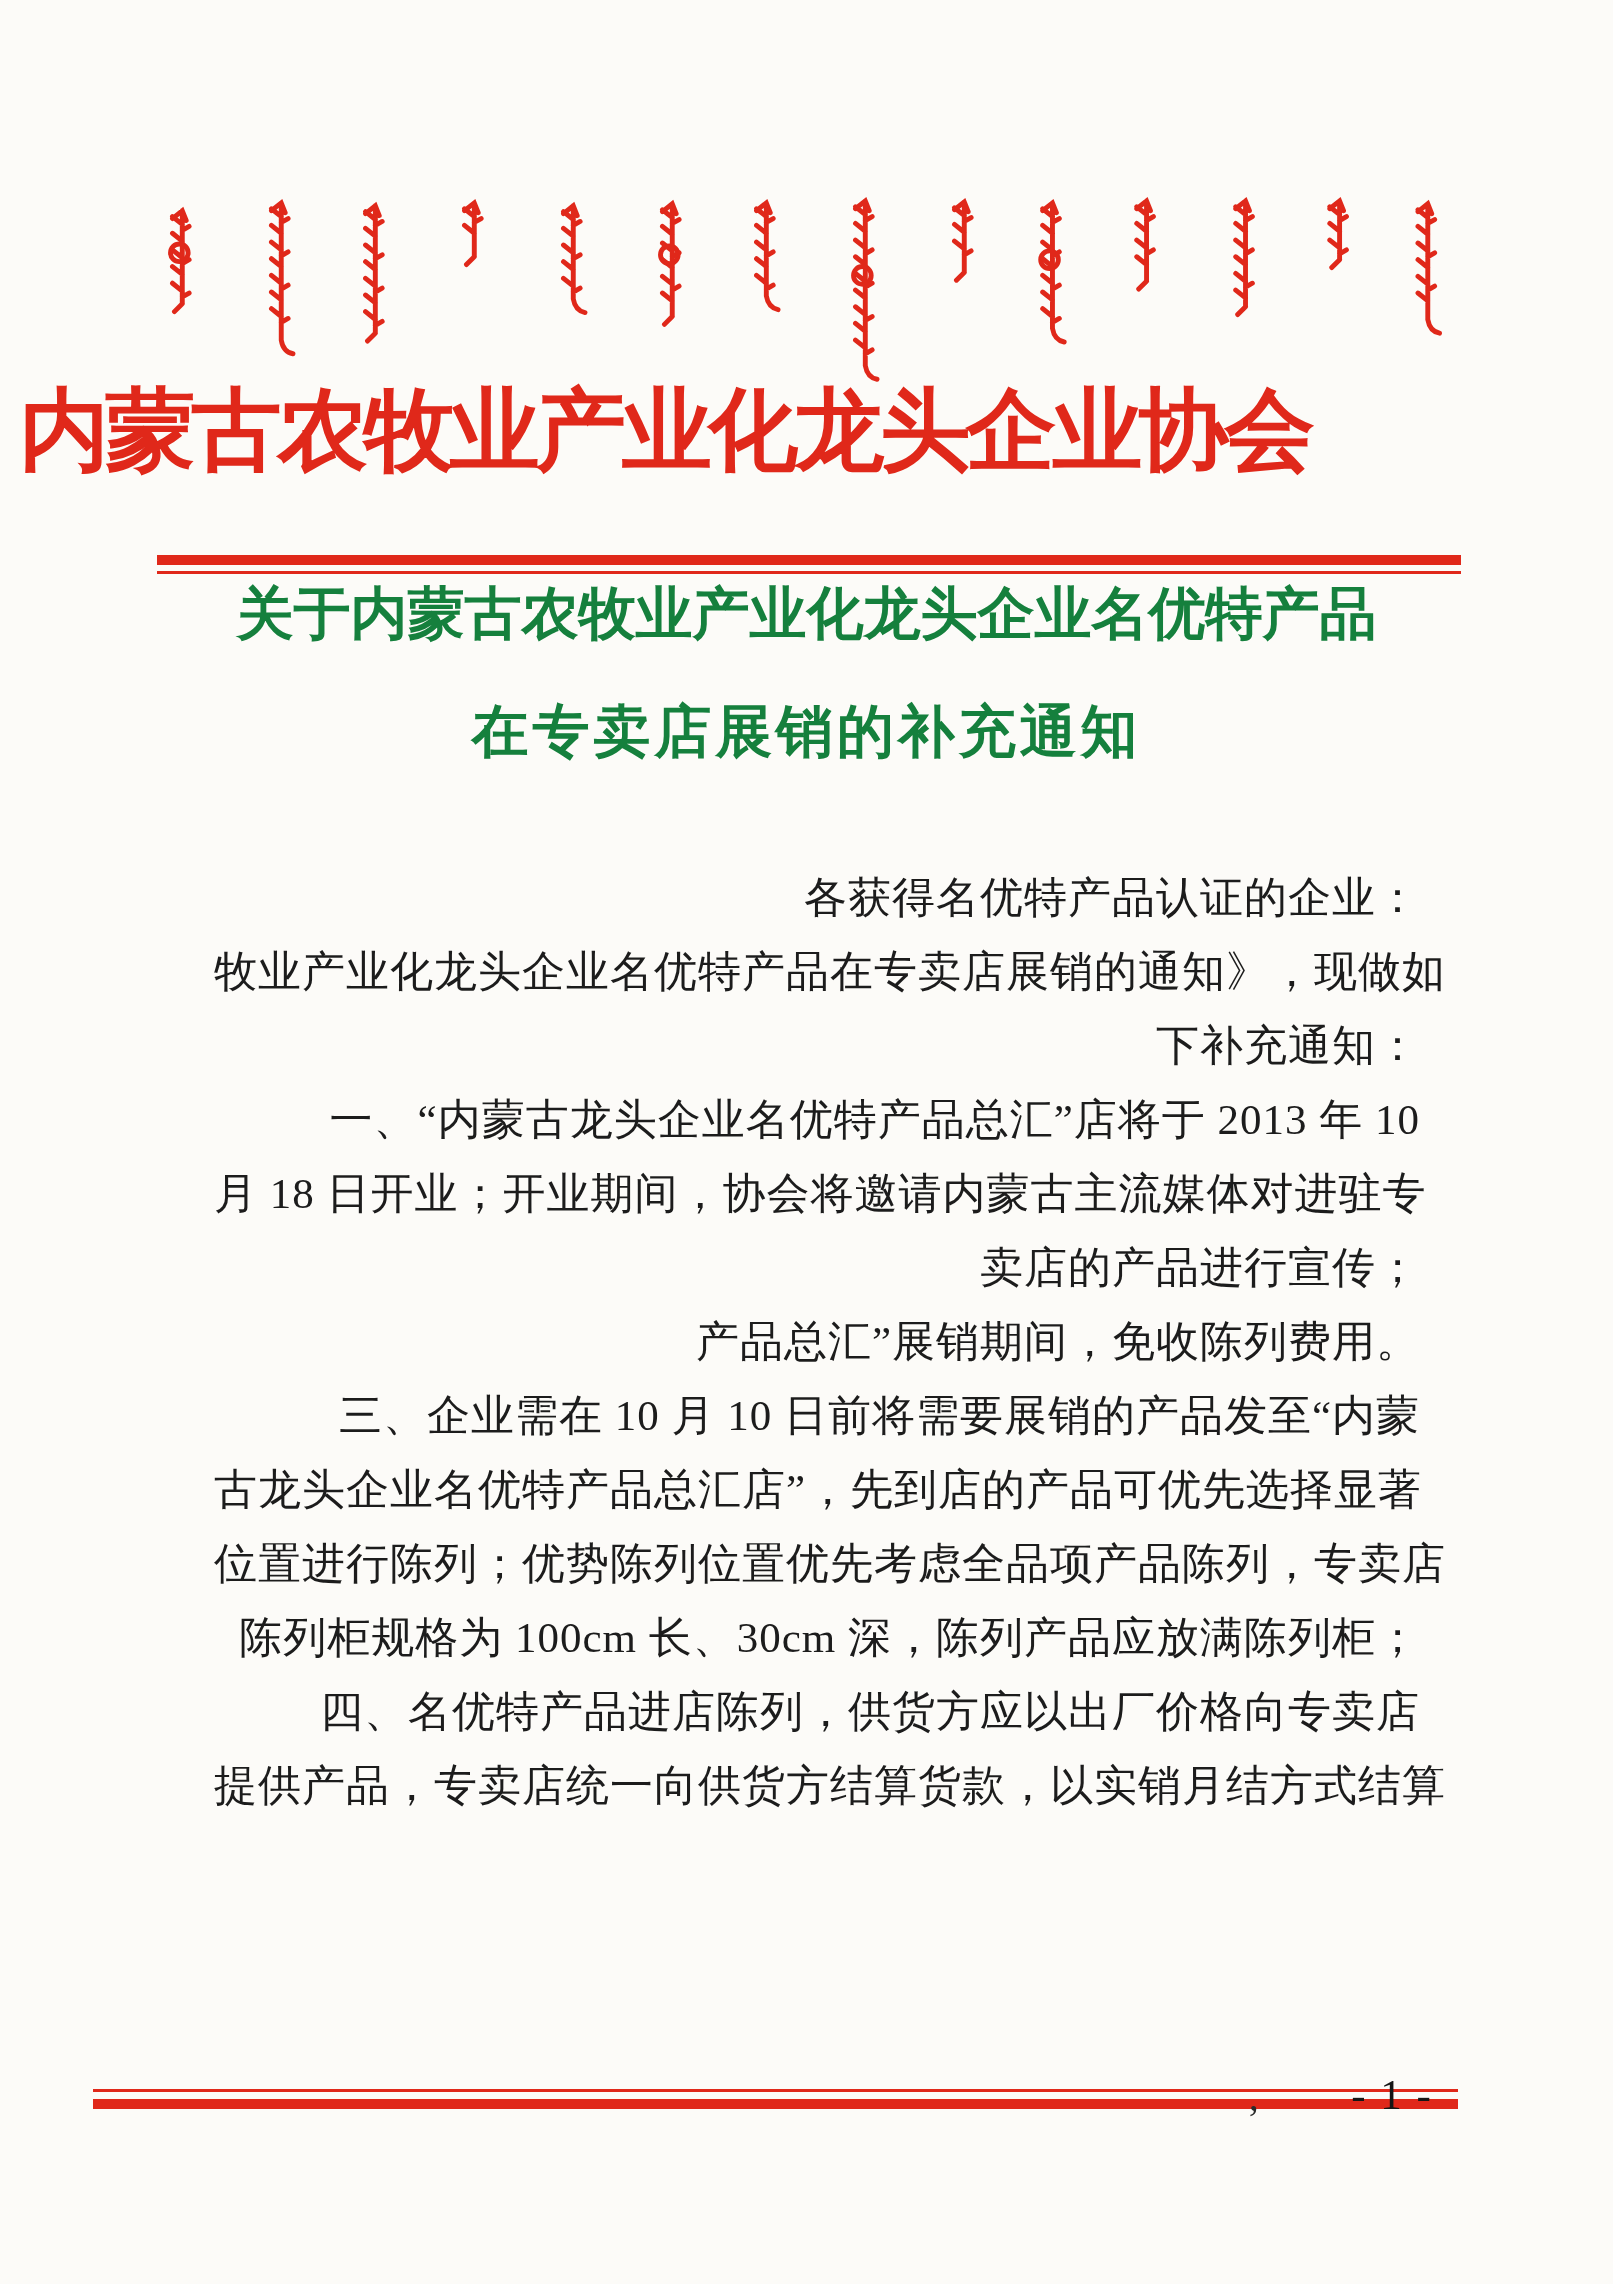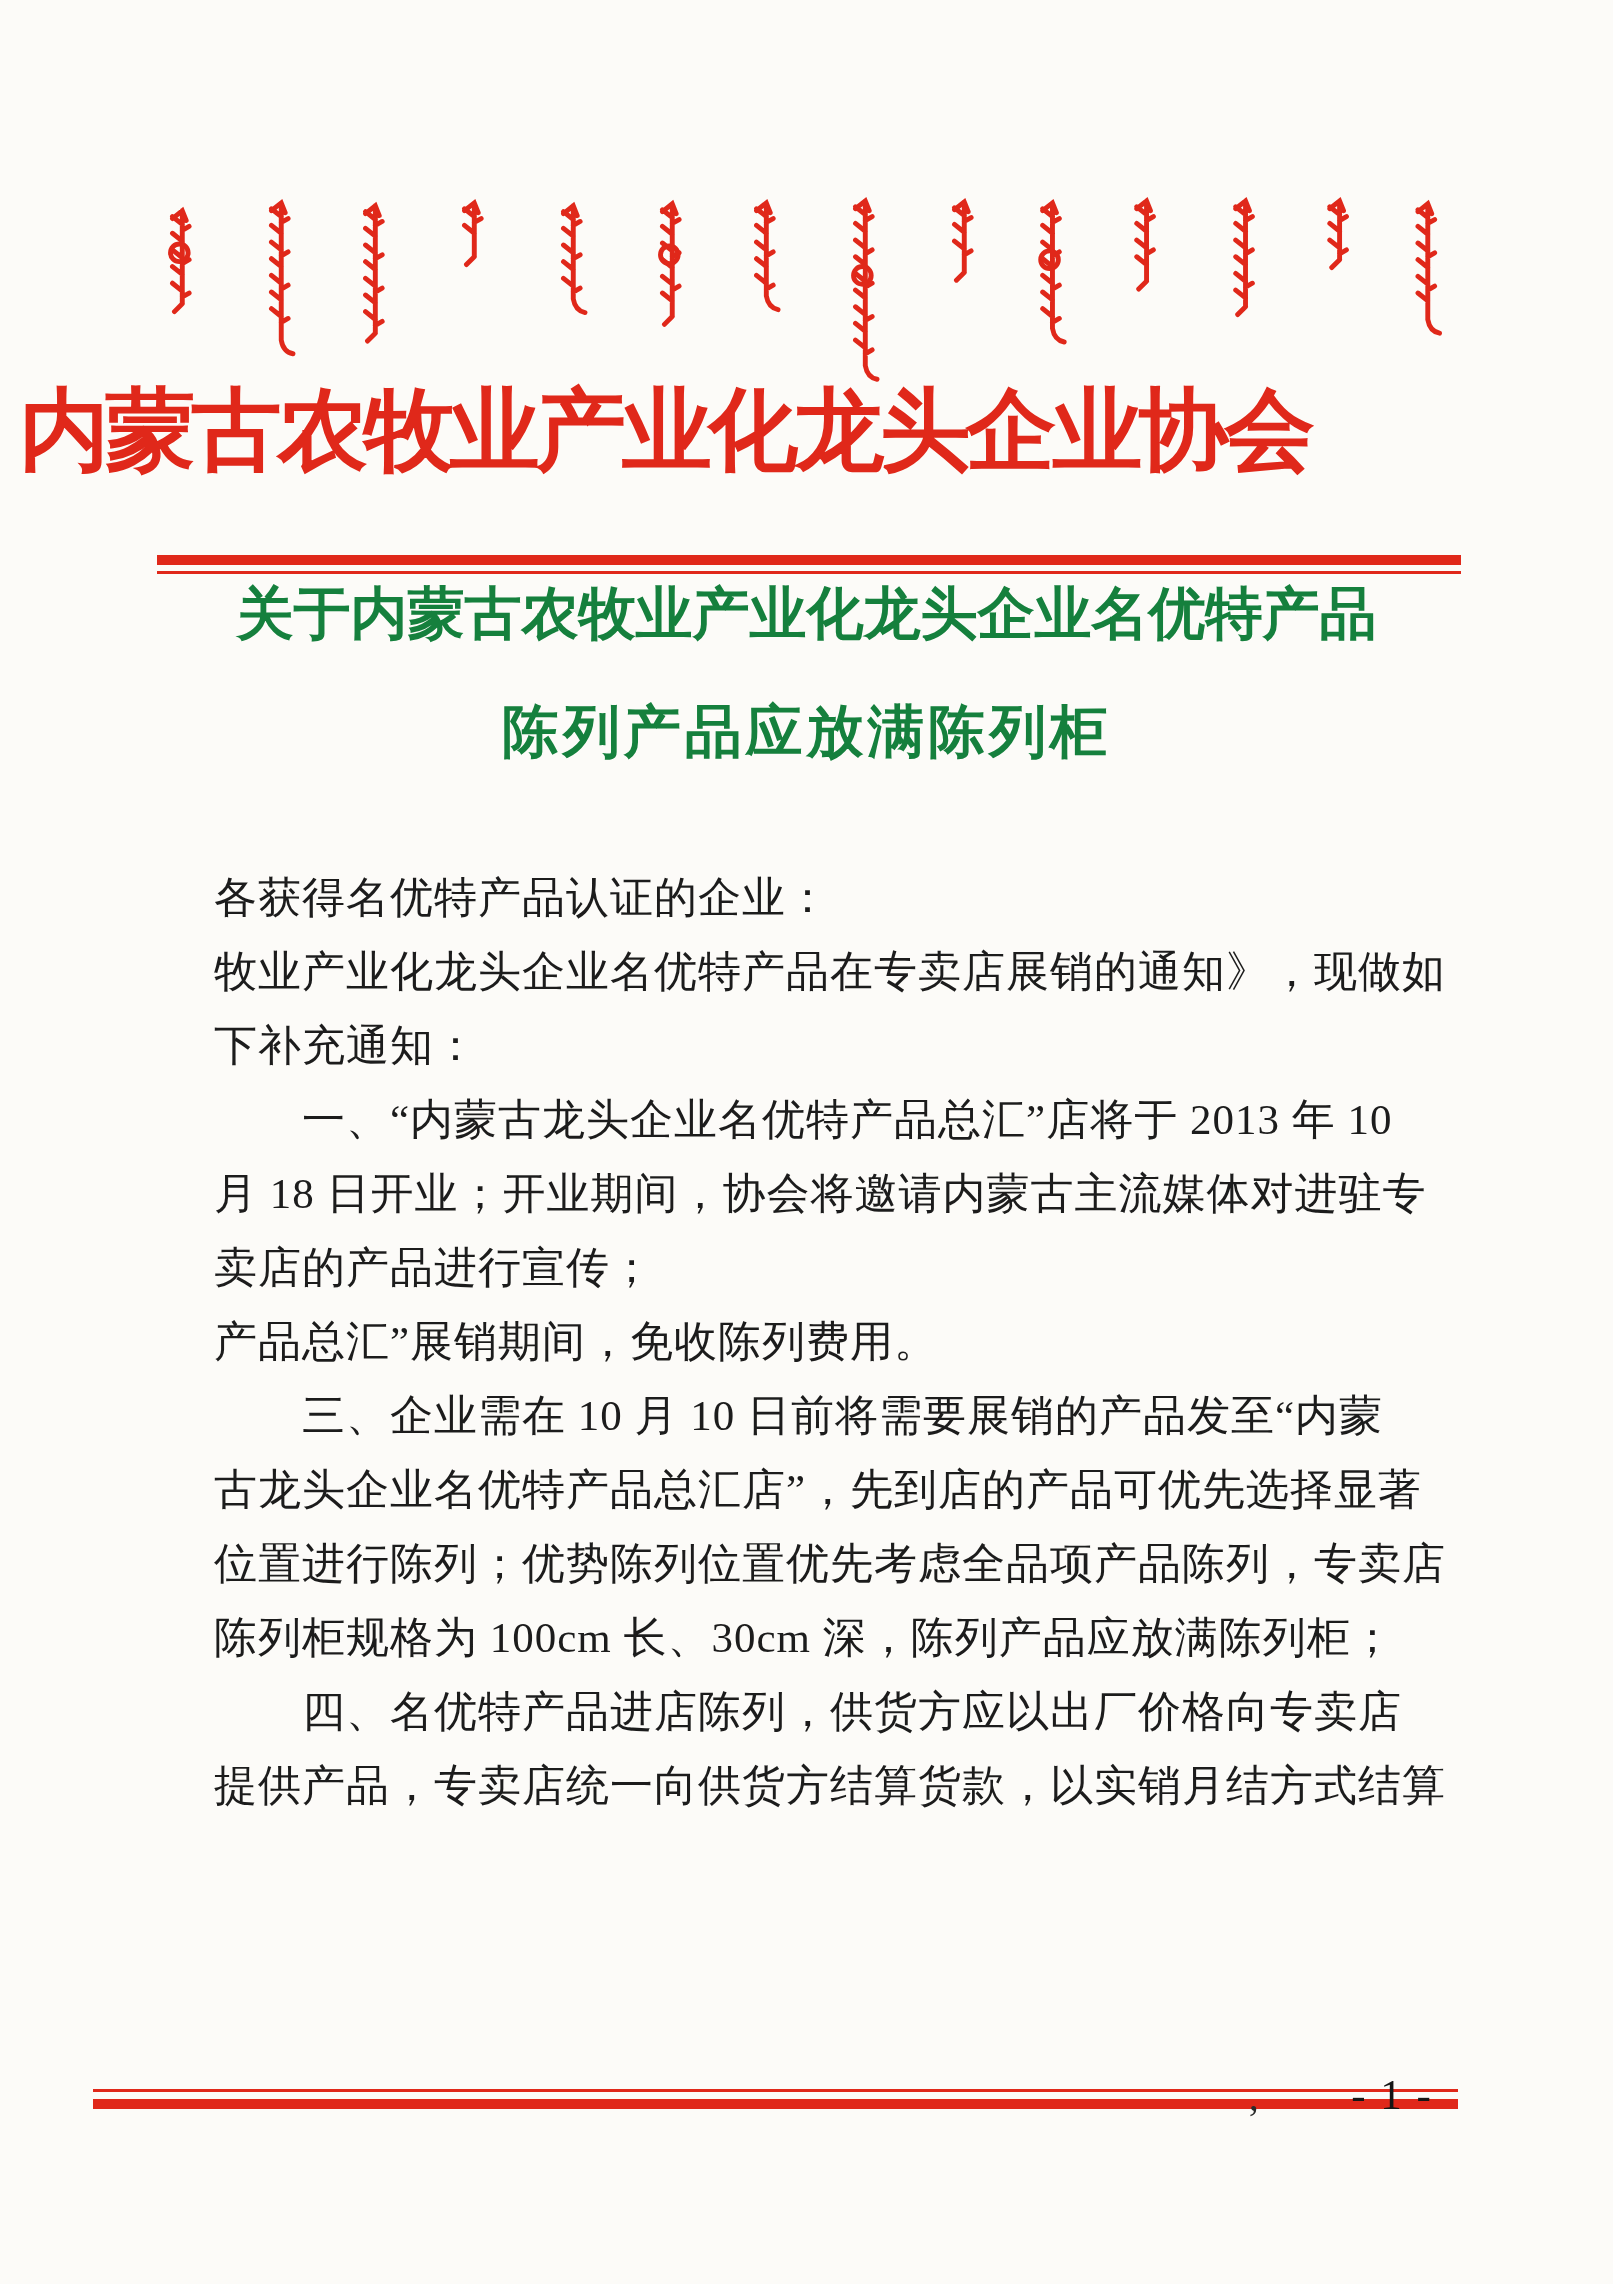--- a/index.html
+++ b/index.html
@@ -81,20 +81,21 @@
     left: 214px;
     width: 1206px;
     font-size: 43px;
     color: #1c1c1c;
     letter-spacing: 1px;
   }
   .body-line {
     height: 74px;
     line-height: 74px;
     white-space: nowrap;
+    text-align: right;
   }
   .body-line.indent { padding-left: 88px; }
 
   
   .footer-rule-thin {
     position: absolute;
     top: 2089px;
     left: 93px;
     width: 1365px;
     height: 2.9px;
@@ -142,21 +143,21 @@
         <path d="M 176 223 L 186 215 L 190 225 M 186 215 L 186 310 M 186 229 L 176 221 M 186 235 L 193 231 M 186 246 L 176 238 M 186 263 L 176 255 M 186 269 L 193 265 M 186 280 L 176 272 M 186 297 L 176 289 M 186 303 L 193 299 M 186 310 L 178 318 M 277 215 L 287 207 L 291 217 M 287 207 L 287 347 M 287 221 L 277 213 M 287 227 L 294 223 M 287 238 L 277 230 M 287 255 L 277 247 M 287 261 L 294 257 M 287 272 L 277 264 M 287 289 L 277 281 M 287 295 L 294 291 M 287 306 L 277 298 M 287 323 L 277 315 M 287 329 L 294 325 M 287 347 Q 289 359 299 361 M 373 218 L 383 210 L 387 220 M 383 210 L 383 340 M 383 224 L 373 216 M 383 230 L 390 226 M 383 241 L 373 233 M 383 258 L 373 250 M 383 264 L 390 260 M 383 275 L 373 267 M 383 292 L 373 284 M 383 298 L 390 294 M 383 309 L 373 301 M 383 326 L 373 318 M 383 332 L 390 328 M 383 340 L 375 348 M 474 215 L 484 207 L 488 217 M 484 207 L 484 262 M 484 221 L 474 213 M 484 227 L 491 223 M 484 238 L 474 230 M 484 262 L 476 270 M 575 218 L 585 210 L 589 220 M 585 210 L 585 305 M 585 224 L 575 216 M 585 230 L 592 226 M 585 241 L 575 233 M 585 258 L 575 250 M 585 264 L 592 260 M 585 275 L 575 267 M 585 292 L 575 284 M 585 298 L 592 294 M 585 305 Q 587 317 597 319 M 676 216 L 686 208 L 690 218 M 686 208 L 686 323 M 686 222 L 676 214 M 686 228 L 693 224 M 686 239 L 676 231 M 686 256 L 676 248 M 686 262 L 693 258 M 686 273 L 676 265 M 686 290 L 676 282 M 686 296 L 693 292 M 686 307 L 676 299 M 686 323 L 678 331 M 772 215 L 782 207 L 786 217 M 782 207 L 782 302 M 782 221 L 772 213 M 782 227 L 789 223 M 782 238 L 772 230 M 782 255 L 772 247 M 782 261 L 789 257 M 782 272 L 772 264 M 782 289 L 772 281 M 782 295 L 789 291 M 782 302 Q 784 314 794 316 M 873 213 L 883 205 L 887 215 M 883 205 L 883 373 M 883 219 L 873 211 M 883 225 L 890 221 M 883 236 L 873 228 M 883 253 L 873 245 M 883 259 L 890 255 M 883 270 L 873 262 M 883 287 L 873 279 M 883 293 L 890 289 M 883 304 L 873 296 M 883 321 L 873 313 M 883 327 L 890 323 M 883 338 L 873 330 M 883 355 L 873 347 M 883 361 L 890 357 M 883 373 Q 885 385 895 387 M 974 214 L 984 206 L 988 216 M 984 206 L 984 278 M 984 220 L 974 212 M 984 226 L 991 222 M 984 237 L 974 229 M 984 254 L 974 246 M 984 260 L 991 256 M 984 278 L 976 286 M 1064 215 L 1074 207 L 1078 217 M 1074 207 L 1074 335 M 1074 221 L 1064 213 M 1074 227 L 1081 223 M 1074 238 L 1064 230 M 1074 255 L 1064 247 M 1074 261 L 1081 257 M 1074 272 L 1064 264 M 1074 289 L 1064 281 M 1074 295 L 1081 291 M 1074 306 L 1064 298 M 1074 323 L 1064 315 M 1074 329 L 1081 325 M 1074 335 Q 1076 347 1086 349 M 1160 213 L 1170 205 L 1174 215 M 1170 205 L 1170 287 M 1170 219 L 1160 211 M 1170 225 L 1177 221 M 1170 236 L 1160 228 M 1170 253 L 1160 245 M 1170 259 L 1177 255 M 1170 270 L 1160 262 M 1170 287 L 1162 295 M 1261 213 L 1271 205 L 1275 215 M 1271 205 L 1271 313 M 1271 219 L 1261 211 M 1271 225 L 1278 221 M 1271 236 L 1261 228 M 1271 253 L 1261 245 M 1271 259 L 1278 255 M 1271 270 L 1261 262 M 1271 287 L 1261 279 M 1271 293 L 1278 289 M 1271 304 L 1261 296 M 1271 313 L 1263 321 M 1357 213 L 1367 205 L 1371 215 M 1367 205 L 1367 265 M 1367 219 L 1357 211 M 1367 225 L 1374 221 M 1367 236 L 1357 228 M 1367 253 L 1357 245 M 1367 259 L 1374 255 M 1367 265 L 1359 273 M 1447 216 L 1457 208 L 1461 218 M 1457 208 L 1457 326 M 1457 222 L 1447 214 M 1457 228 L 1464 224 M 1457 239 L 1447 231 M 1457 256 L 1447 248 M 1457 262 L 1464 258 M 1457 273 L 1447 265 M 1457 290 L 1447 282 M 1457 296 L 1464 292 M 1457 307 L 1447 299 M 1457 326 Q 1459 338 1469 340 " fill="none" stroke="#e0281a" stroke-width="5" stroke-linecap="round"></path>
       </svg>
   </div>
 
   <div class="org-title">内蒙古农牧业产业化龙头企业协会</div>
 
   <div class="rule-thick"></div>
   <div class="rule-thin"></div>
 
   <div class="doc-title line1">关于内蒙古农牧业产业化龙头企业名优特产品</div>
-  <div class="doc-title line2">陈列产品应放满陈列柜</div>
+  <div class="doc-title line2">在专卖店展销的补充通知</div>
 
   <div class="body-text">
     <div class="body-line">各获得名优特产品认证的企业：</div>
     <div class="body-line">牧业产业化龙头企业名优特产品在专卖店展销的通知》，现做如</div>
     <div class="body-line">下补充通知：</div>
     <div class="body-line indent">一、“内蒙古龙头企业名优特产品总汇”店将于 2013 年 10</div>
     <div class="body-line">月 18 日开业；开业期间，协会将邀请内蒙古主流媒体对进驻专</div>
     <div class="body-line">卖店的产品进行宣传；</div>
     <div class="body-line">产品总汇”展销期间，免收陈列费用。</div>
     <div class="body-line indent">三、企业需在 10 月 10 日前将需要展销的产品发至“内蒙</div>

